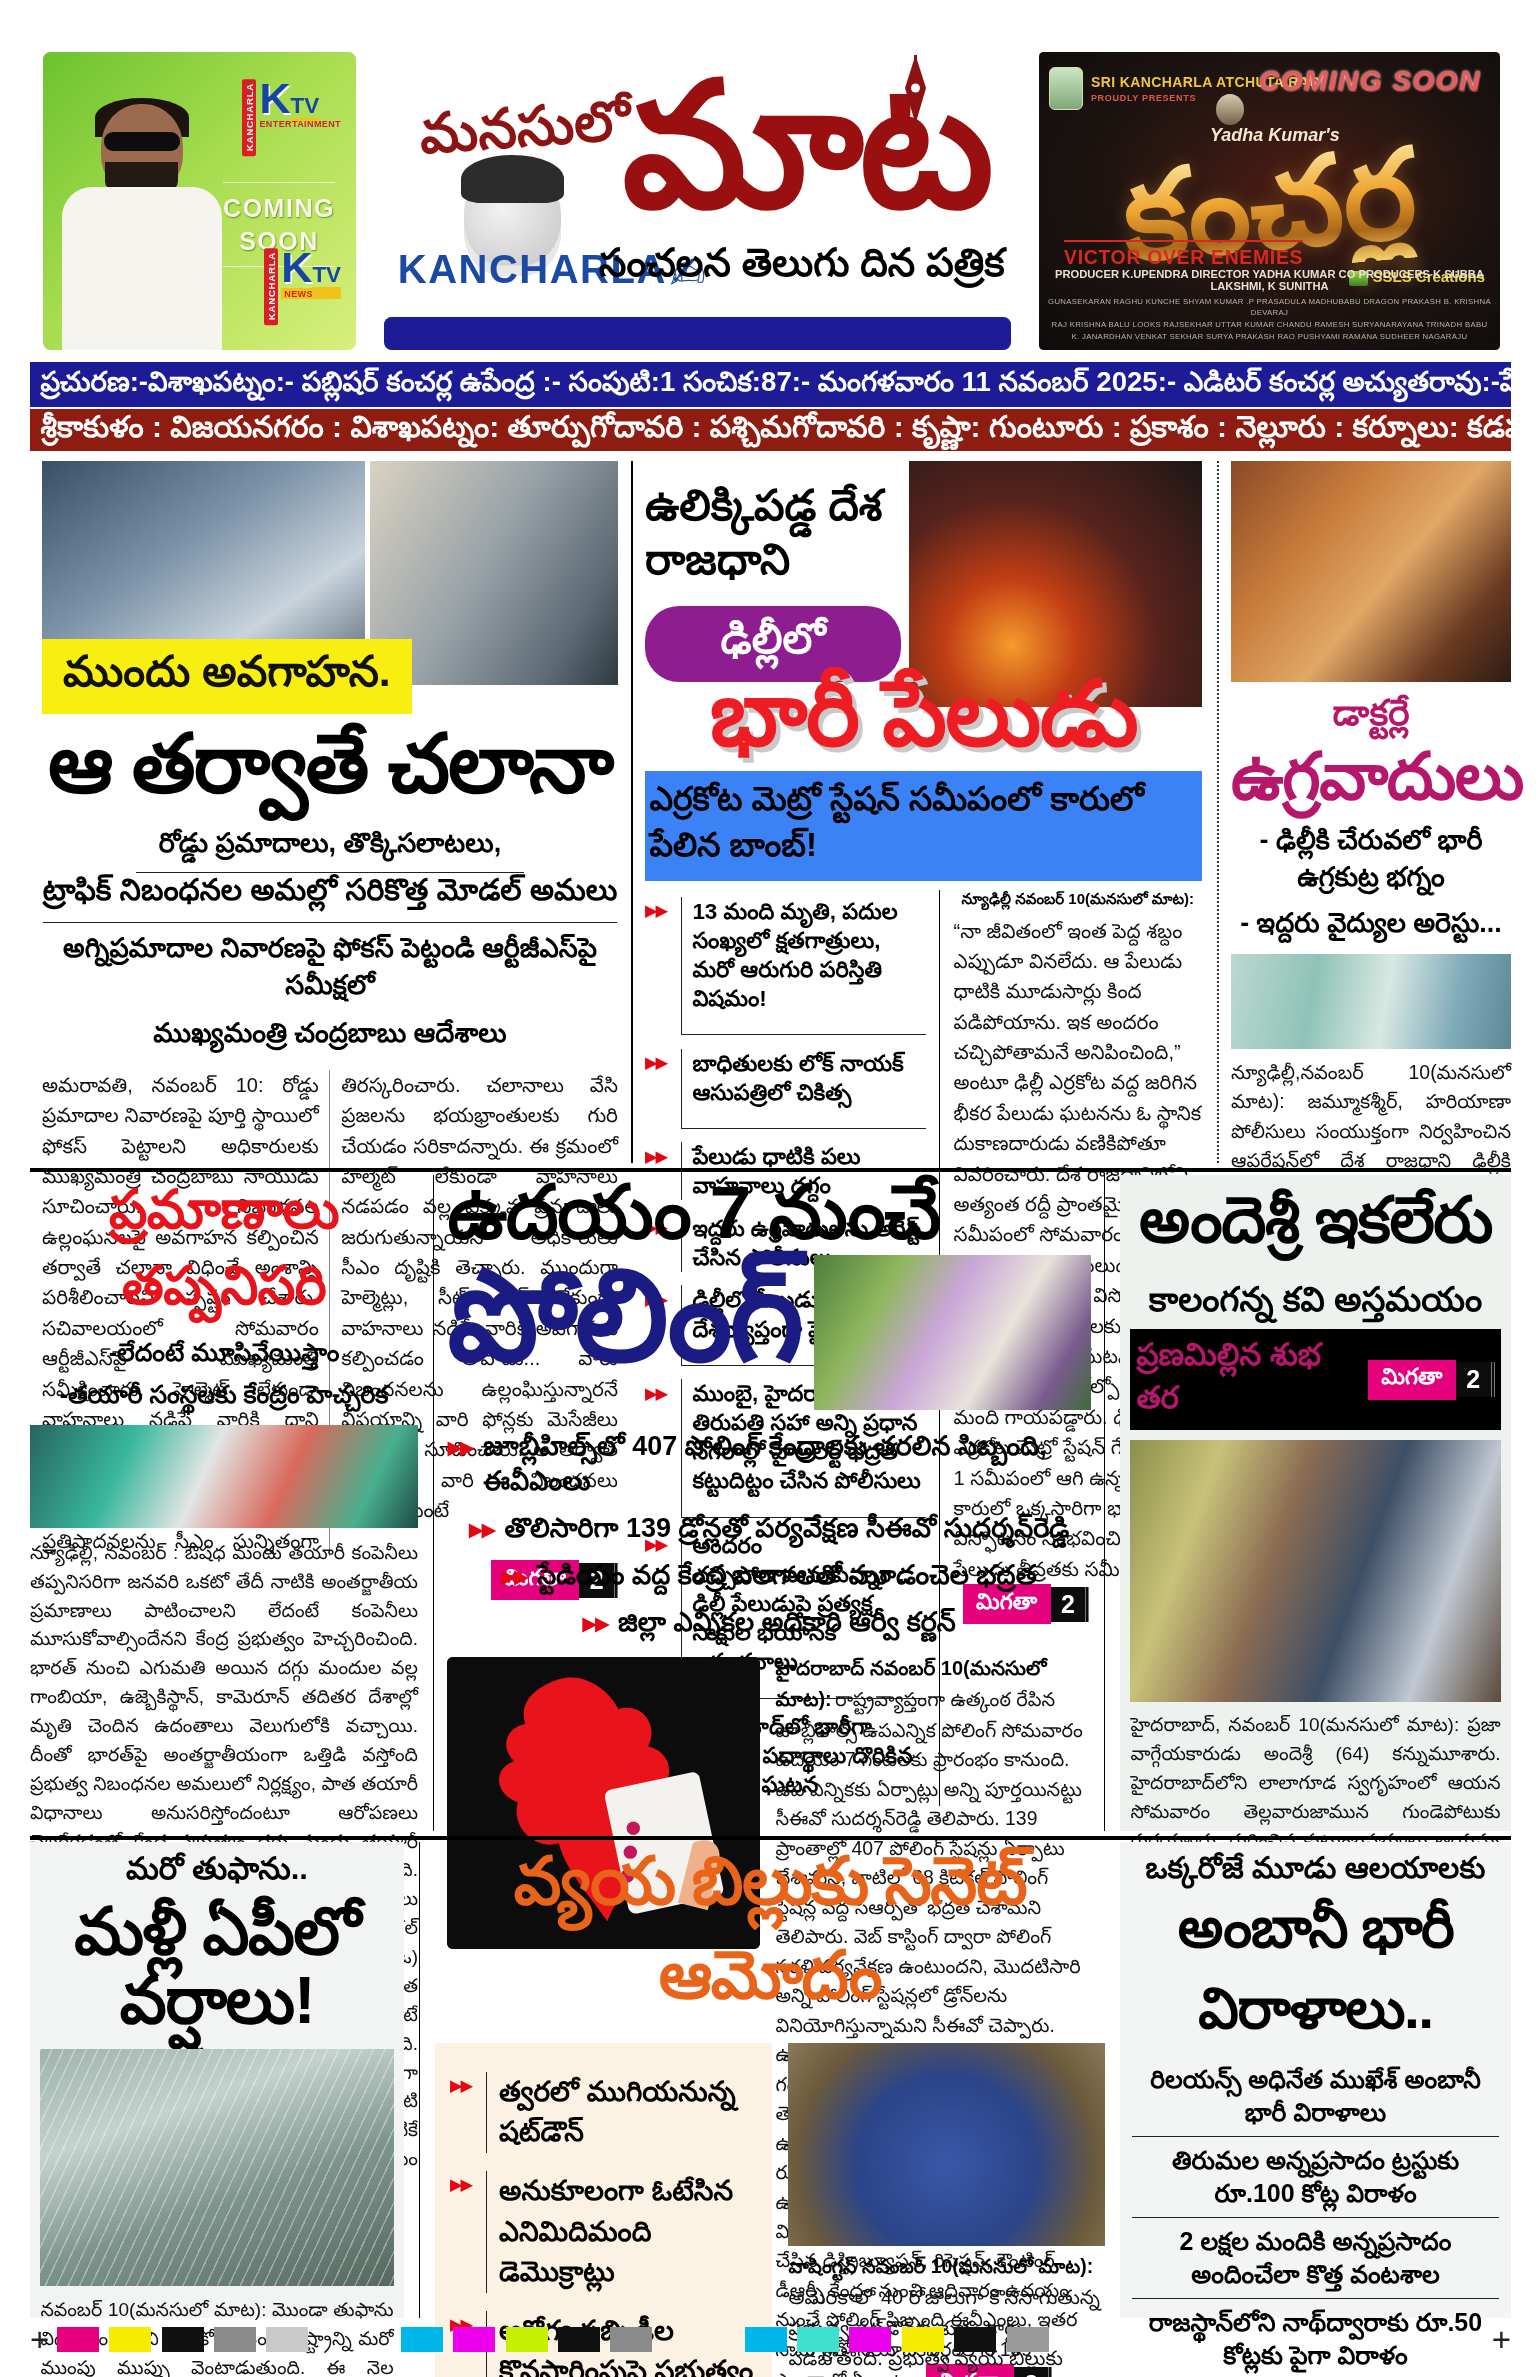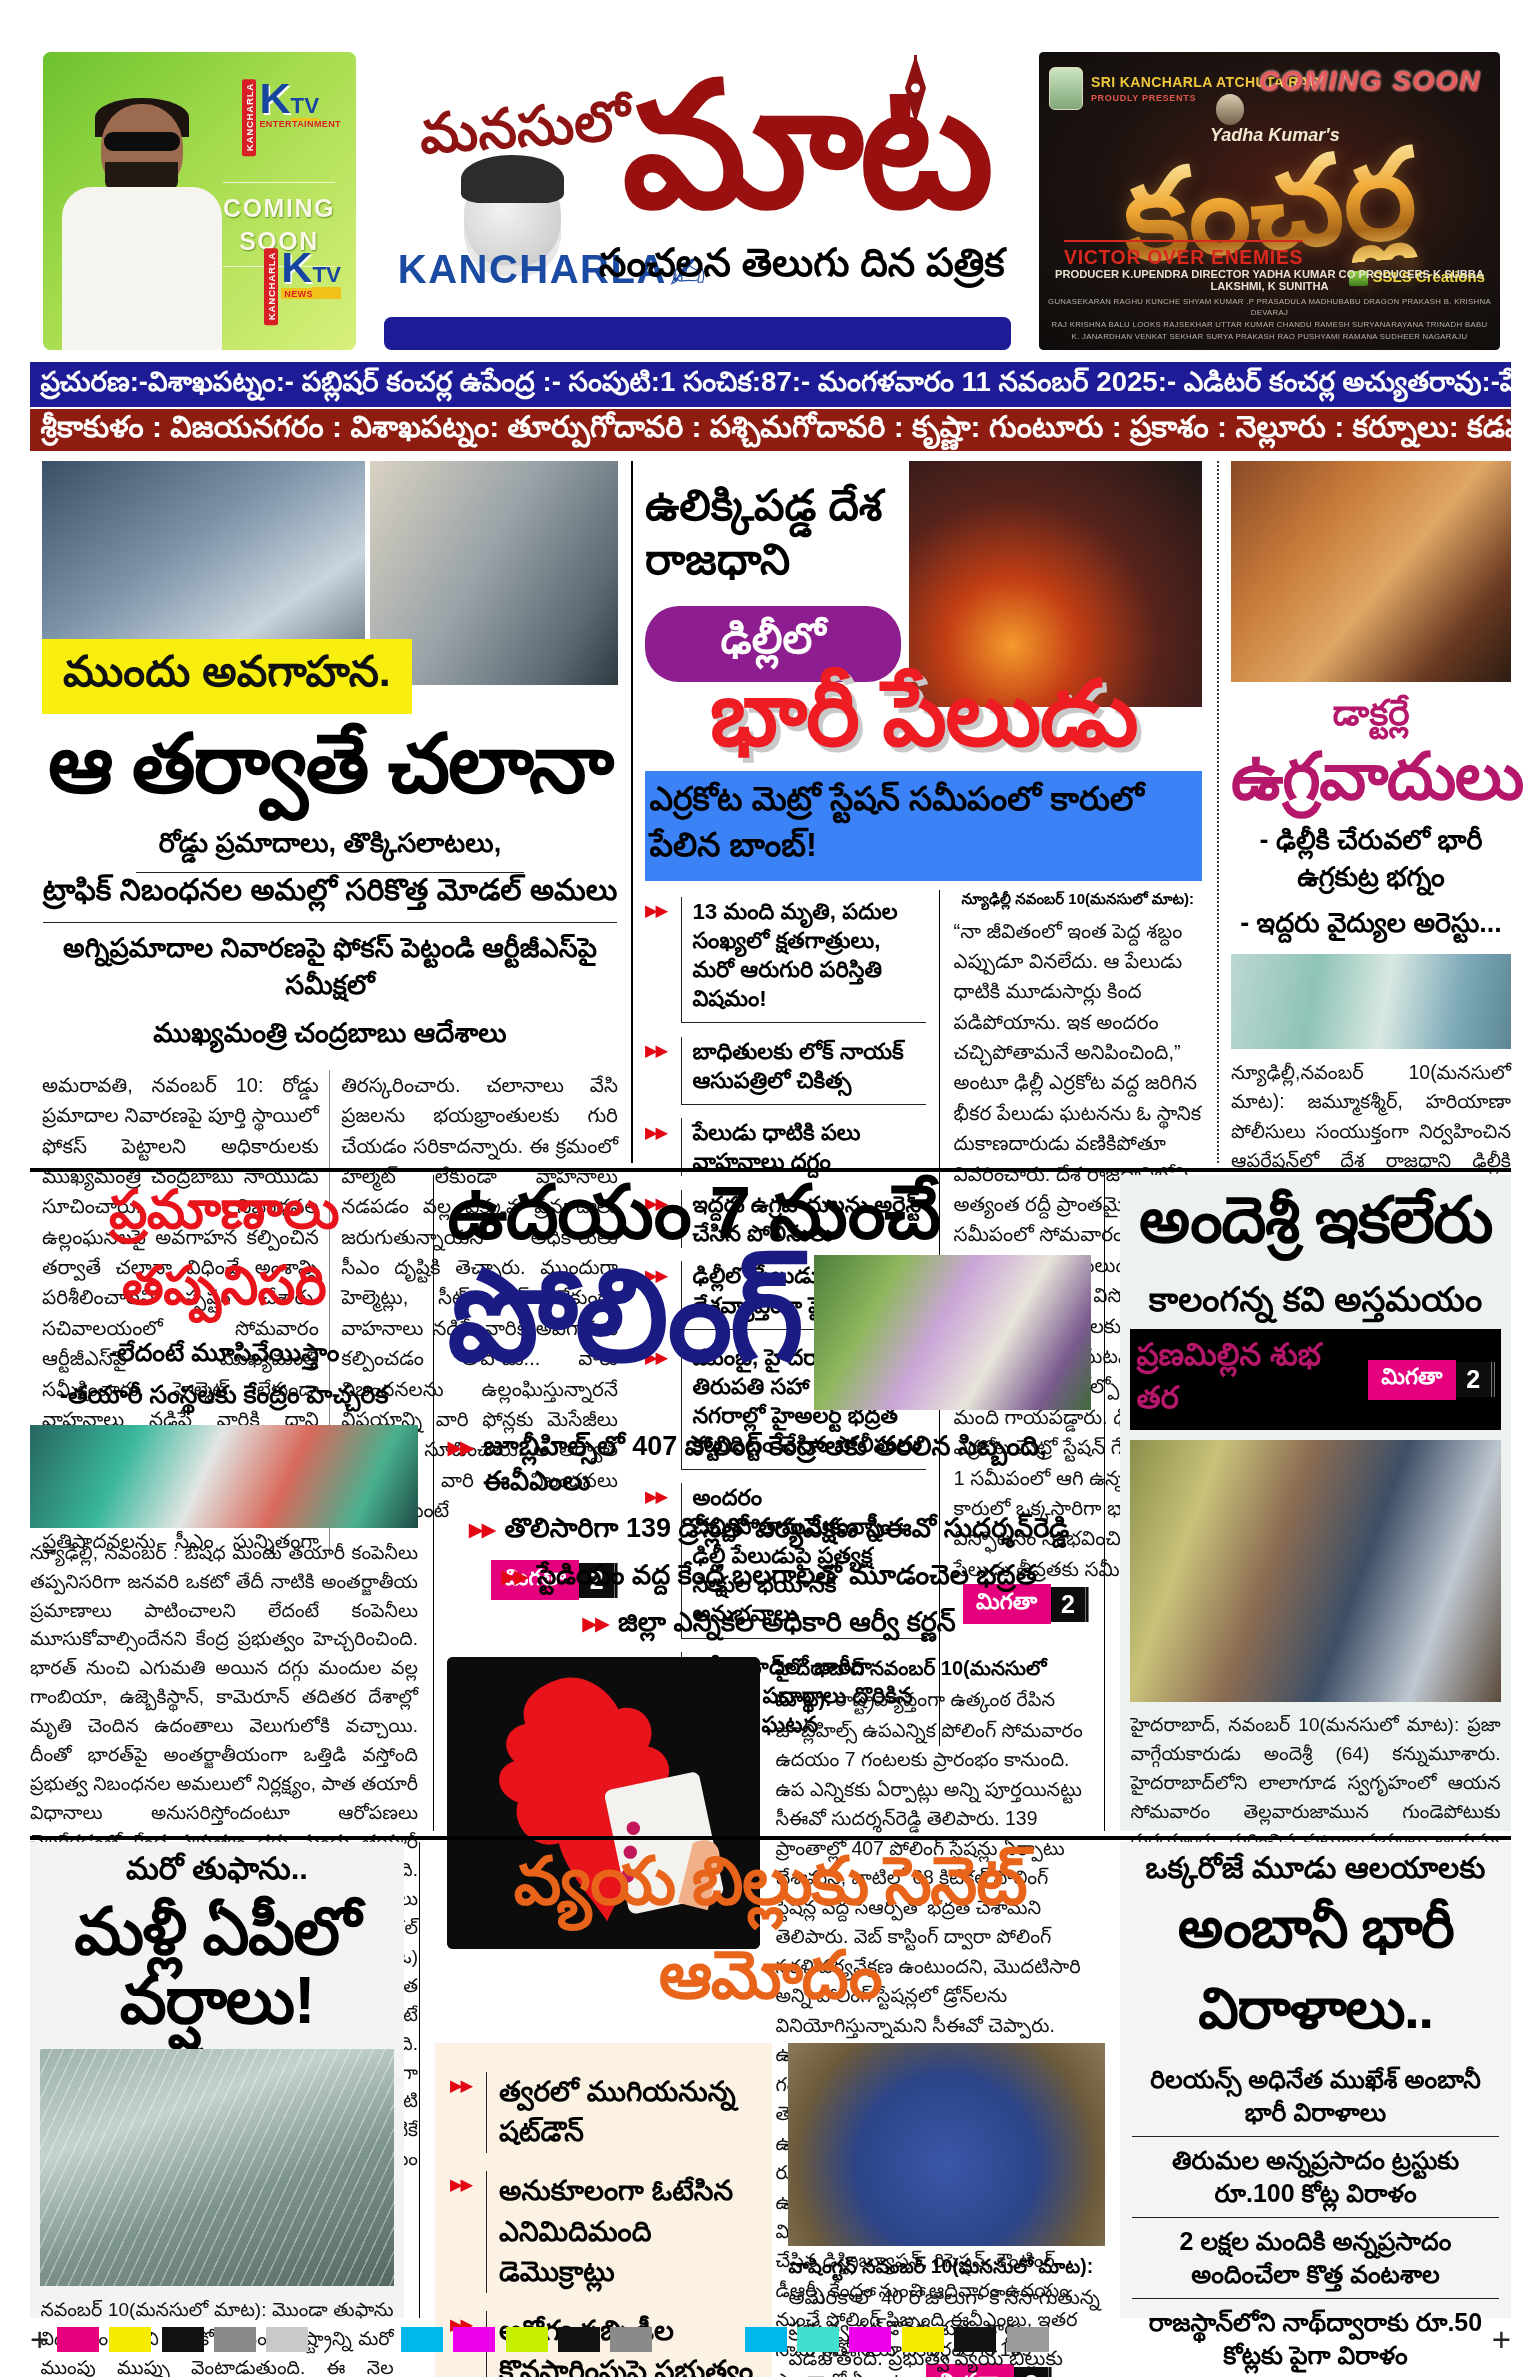--- a/index.html
+++ b/index.html
@@ -93,21 +93,21 @@
   .pe-kick { font-size:43px; font-weight:900; line-height:1.25; padding-top:18px; }
   .pe-pill { margin-top:19.4px; background:#8e1e90; color:#fff; font-size:42px; font-weight:900; text-align:center; border-radius:34px; padding:9px 7.5px; }
   .pe-photo { flex:1; height:246px; background:radial-gradient(circle at 35% 75%, #f59b2c 0%, #c23e14 25%, #57231c 55%, #1d1716 100%); }
   .pe-head { font-size:91px; font-weight:900; color:#ee1c23; text-align:center; letter-spacing:-1.5px; line-height:1; margin-top:-39px; position:relative; text-shadow:4.5px 4.5px 0 #c9c9c9; }
   .pe-sub { margin-top:12px; background:#3b82f6; font-size:33px; font-weight:900; text-align:left; padding:9px 4.5px; }
   .pe-low { display:flex; margin-top:9px; }
   .pe-bullets { width:53%; border-right:1.5px solid #000; padding-right:13.4px; }
   .pe-bullets .b-item { display:flex; padding:6.7px 0; }
   .pe-bullets .b-item + .b-item { border-top:0; }
   .pe-bullets .b-text { flex:1; border-left:1.5px solid #222; padding-left:10.4px; font-size:22.4px; font-weight:900; line-height:1.3; }
-  .pe-bullets .b-item.hr .b-text { border-bottom:1.5px solid #222; padding-bottom:9px; }
+  .pe-bullets .b-item.hr .b-text { border-bottom:1.5px solid #222; padding-bottom:21px; }
   .pe-body { flex:1; padding-left:13.4px; }
   .pe-body .dl { text-align:center; font-size:15px; font-weight:900; margin-bottom:4.5px; }
   .pe-body .bodytext { font-size:20px; }
 
   
   .doctors { left:1187px; top:0; width:294px; height:702px; border-left:2.2px dotted #333; padding-left:12px; }
   .dr-photo1 { height:221px; background:linear-gradient(130deg,#8a4a26 0%,#c77a3a 30%,#e0a765 55%,#6b3a22 80%,#2c1c12 100%); }
   .dr-kick { text-align:center; font-size:36px; font-weight:900; color:#b5176b; margin-top:10.4px; }
   .dr-head { text-align:center; font-size:66px; font-weight:900; color:#b5176b; letter-spacing:-1.5px; line-height:1.05; }
   .dr-deck { text-align:center; font-size:27px; font-weight:900; margin-top:10.4px; line-height:1.35; }

